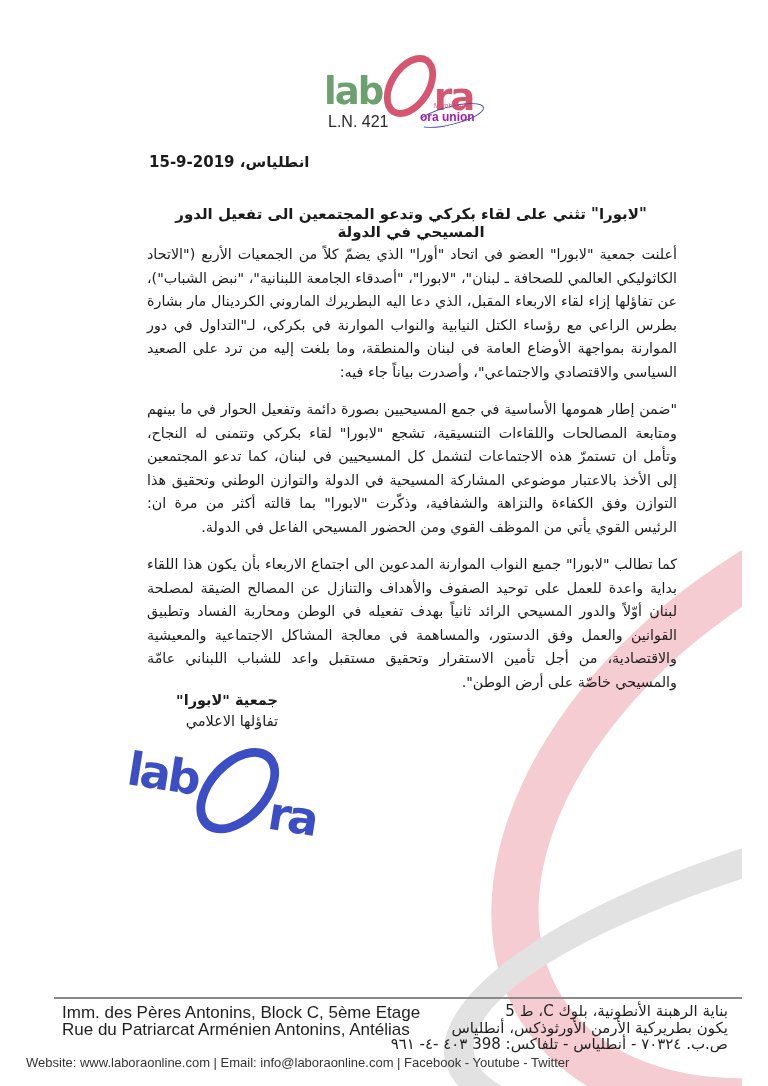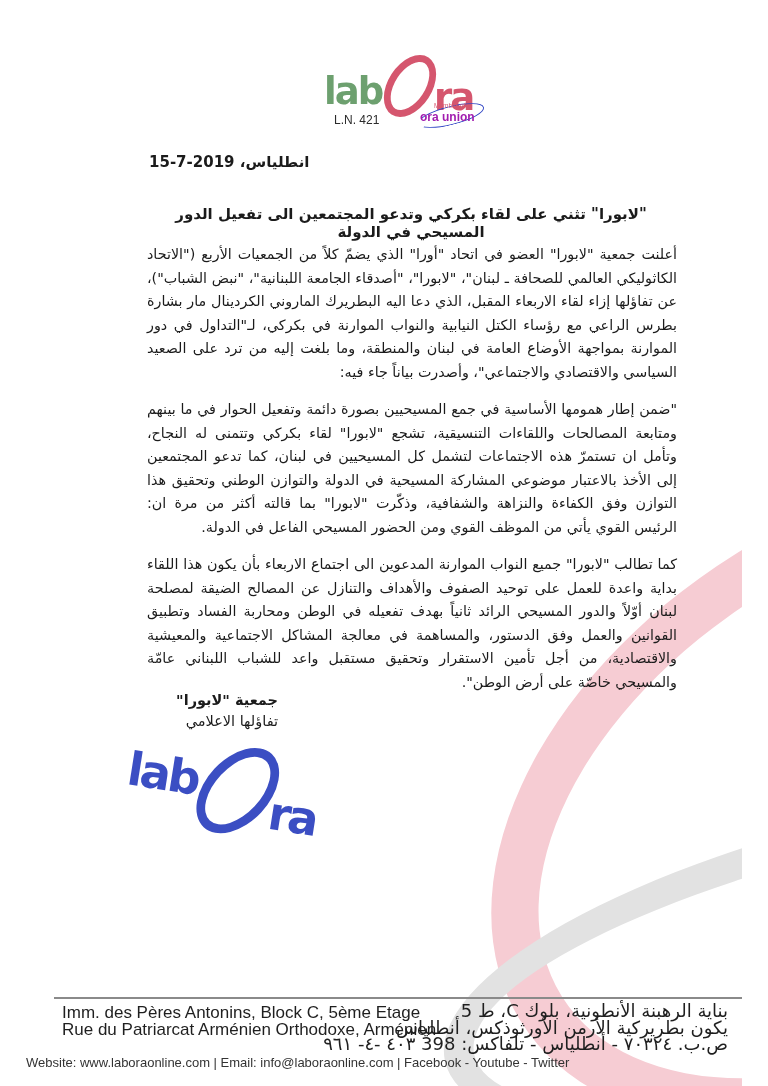--- a/index.html
+++ b/index.html
@@ -10,40 +10,40 @@
   }
   
   .wm{position:absolute;border-radius:50%;z-index:0;}
   .wm-pink{left:430px;top:500px;width:760px;height:470px;border:48px solid #f6ccd3;transform:rotate(-32deg);}
   .wm-gray{left:408px;top:790px;width:940px;height:250px;border:30px solid #e2e2e2;transform:rotate(-12deg);}
   
   .logo{position:absolute;left:296px;top:40px;width:190px;height:84px;z-index:2;}
   .logo .lab{position:absolute;left:2px;top:18px;font-size:37px;font-weight:bold;letter-spacing:-2px;color:#6da06f;}
   .logo .o{position:absolute;left:66px;top:0px;width:30px;height:54px;border:7px solid #d5566e;border-radius:50%;transform:rotate(33deg);}
   .logo .ra{position:absolute;left:112px;top:24px;font-size:37px;font-weight:bold;letter-spacing:-2px;color:#d5566e;}
-  .logo .ln{position:absolute;left:12px;top:61px;font-size:12px;color:#2b2b2b;font-family:"Liberation Sans",sans-serif;}
+  .logo .ln{position:absolute;left:6px;top:61px;font-size:16px;color:#2b2b2b;font-family:"Liberation Sans",sans-serif;}
   .badge{position:absolute;left:98px;top:50px;width:72px;height:26px;}
   .badge .member{position:absolute;left:14px;top:0;font-size:6.5px;color:#d5566e;font-family:"Liberation Sans",sans-serif;}
   .badge .union{position:absolute;left:0px;top:8px;font-size:12px;font-weight:bold;color:#a21caf;font-family:"Liberation Sans",sans-serif;}
   .badge .orbit{position:absolute;left:-3px;top:4px;width:66px;height:17px;border:1.6px solid #3347c5;border-radius:50%;border-left-color:transparent;transform:rotate(-14deg);}
   .date{position:absolute;left:123px;top:141px;z-index:2;font-size:15px;font-weight:bold;direction:rtl;}
   .title{position:absolute;left:120px;top:193px;width:530px;z-index:2;font-size:15px;font-weight:bold;text-align:center;direction:rtl;}
   .body-text{position:absolute;left:121px;top:231px;width:530px;z-index:2;font-size:14.3px;line-height:23.5px;text-align:justify;direction:rtl;}
   .body-text p{margin:0 0 14px 0;}
   .signature{position:absolute;left:116px;top:678px;width:136px;z-index:2;font-size:14.5px;direction:rtl;text-align:right;line-height:21px;}
   .signature .org{font-weight:bold;}
   
   .stamp{position:absolute;left:92px;top:732px;width:230px;height:115px;z-index:2;transform:rotate(9deg);color:#2b3fbe;opacity:.92;}
   .stamp .lab{position:absolute;left:6px;top:14px;font-size:46px;font-weight:bold;letter-spacing:-3px;}
   .stamp .o{position:absolute;left:86px;top:-4px;width:46px;height:82px;border:9px solid #2b3fbe;border-radius:50%;transform:rotate(34deg);}
   .stamp .ra{position:absolute;left:152px;top:36px;font-size:46px;font-weight:bold;letter-spacing:-3px;}
   
   .rule{position:absolute;left:28px;top:985px;width:712px;height:1.5px;background:#8a8a8a;z-index:2;}
   .addr-fr{position:absolute;left:36px;top:993px;z-index:2;font-family:"Liberation Sans",sans-serif;font-size:17px;line-height:16.5px;color:#1f1f1f;}
-  .addr-ar{position:absolute;right:14px;top:991px;z-index:2;font-size:18px;line-height:16.5px;color:#1f1f1f;direction:rtl;text-align:right;}
+  .addr-ar{position:absolute;right:14px;top:991px;z-index:2;font-size:15px;line-height:16.5px;color:#1f1f1f;direction:rtl;text-align:right;}
   .links{position:absolute;left:0;top:1043px;width:768px;z-index:2;text-align:left;font-family:"Liberation Sans",sans-serif;font-size:13px;color:#333;}
 </style>
 </head>
 <body>
 
 <div class="page">
 
   <div class="wm wm-pink"></div>
   <div class="wm wm-gray"></div>
 
@@ -52,21 +52,21 @@
     <span class="o"></span>
     <span class="ra">ra</span>
     <span class="ln">L.N. 421</span>
     <span class="badge">
       <span class="orbit"></span>
       <span class="member">Member of</span>
       <span class="union">ora union</span>
     </span>
   </div>
 
-  <div class="date">انطلياس، 2019-7-15</div>
+  <div class="date">انطلياس، 2019-9-15</div>
   <div class="title">"لابورا" تثني على لقاء بكركي وتدعو المجتمعين الى تفعيل الدور المسيحي في الدولة</div>
 
   <div class="body-text">
     <p>أعلنت جمعية "لابورا" العضو في اتحاد "أورا" الذي يضمّ كلاً من الجمعيات الأربع ("الاتحاد الكاثوليكي العالمي للصحافة ـ لبنان"، "لابورا"، "أصدقاء الجامعة اللبنانية"، "نبض الشباب")، عن تفاؤلها إزاء لقاء الاربعاء المقبل، الذي دعا اليه البطريرك الماروني الكردينال مار بشارة بطرس الراعي مع رؤساء الكتل النيابية والنواب الموارنة في بكركي، لـ"التداول في دور الموارنة بمواجهة الأوضاع العامة في لبنان والمنطقة، وما بلغت إليه من ترد على الصعيد السياسي والاقتصادي والاجتماعي"، وأصدرت بياناً جاء فيه:</p>
     <p>"ضمن إطار همومها الأساسية في جمع المسيحيين بصورة دائمة وتفعيل الحوار في ما بينهم ومتابعة المصالحات واللقاءات التنسيقية، تشجع "لابورا" لقاء بكركي وتتمنى له النجاح، وتأمل ان تستمرّ هذه الاجتماعات لتشمل كل المسيحيين في لبنان، كما تدعو المجتمعين إلى الأخذ بالاعتبار موضوعي المشاركة المسيحية في الدولة والتوازن الوطني وتحقيق هذا التوازن وفق الكفاءة والنزاهة والشفافية، وذكّرت "لابورا" بما قالته أكثر من مرة ان: الرئيس القوي يأتي من الموظف القوي ومن الحضور المسيحي الفاعل في الدولة.</p>
     <p>كما تطالب "لابورا" جميع النواب الموارنة المدعوين الى اجتماع الاربعاء بأن يكون هذا اللقاء بداية واعدة للعمل على توحيد الصفوف والأهداف والتنازل عن المصالح الضيقة لمصلحة لبنان أوّلاً والدور المسيحي الرائد ثانياً بهدف تفعيله في الوطن ومحاربة الفساد وتطبيق القوانين والعمل وفق الدستور، والمساهمة في معالجة المشاكل الاجتماعية والمعيشية والاقتصادية، من أجل تأمين الاستقرار وتحقيق مستقبل واعد للشباب اللبناني عامّة والمسيحي خاصّة على أرض الوطن".</p>
   </div>
 
   <div class="signature">
     <div class="org">جمعية "لابورا"</div>
@@ -76,21 +76,21 @@
   <div class="stamp">
     <span class="lab">lab</span>
     <span class="o"></span>
     <span class="ra">ra</span>
   </div>
 
   <div class="rule"></div>
 
   <div class="addr-fr">
     <div>Imm. des Pères Antonins, Block C, 5ème Etage</div>
-    <div>Rue du Patriarcat Arménien Orthodoxe, Arménien</div>
+    <div>Rue du Patriarcat Arménien Antonins, Antélias</div>
   </div>
 
   <div class="addr-ar">
     <div>بناية الرهبنة الأنطونية، بلوك C، ط 5</div>
     <div>يكون بطريركية الأرمن الأورثوذكس، أنطلياس</div>
     <div>ص.ب. ٧٠٣٢٤ - أنطلياس - تلفاكس: 398 ٤٠٣ -٤- ٩٦١</div>
   </div>
 
   <div class="links">Website: www.laboraonline.com | Email: info@laboraonline.com | Facebook - Youtube - Twitter</div>
 

